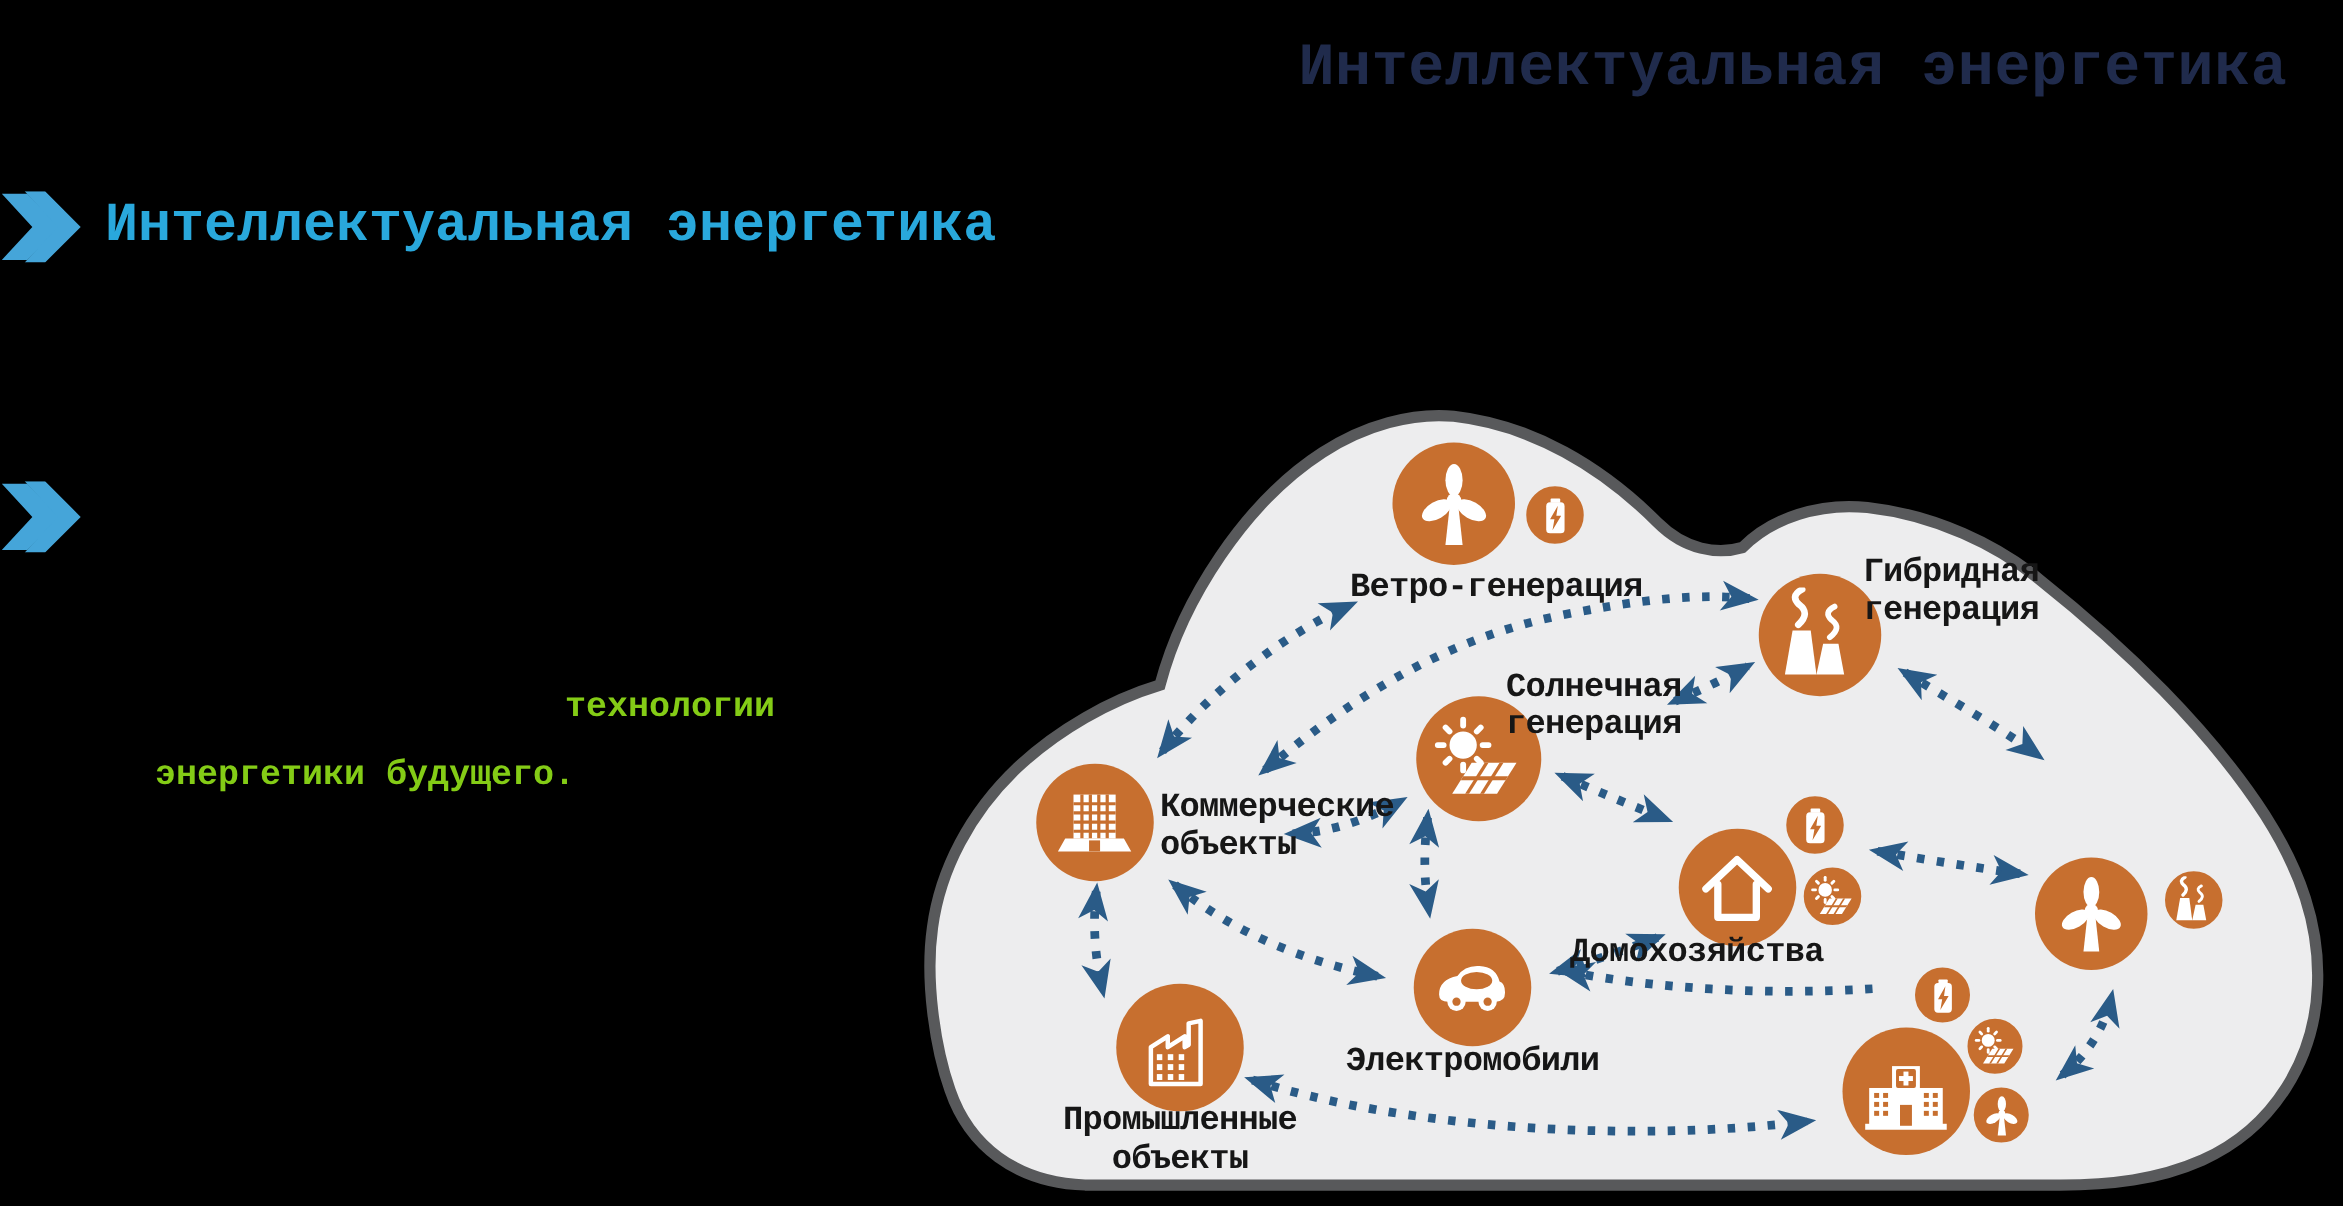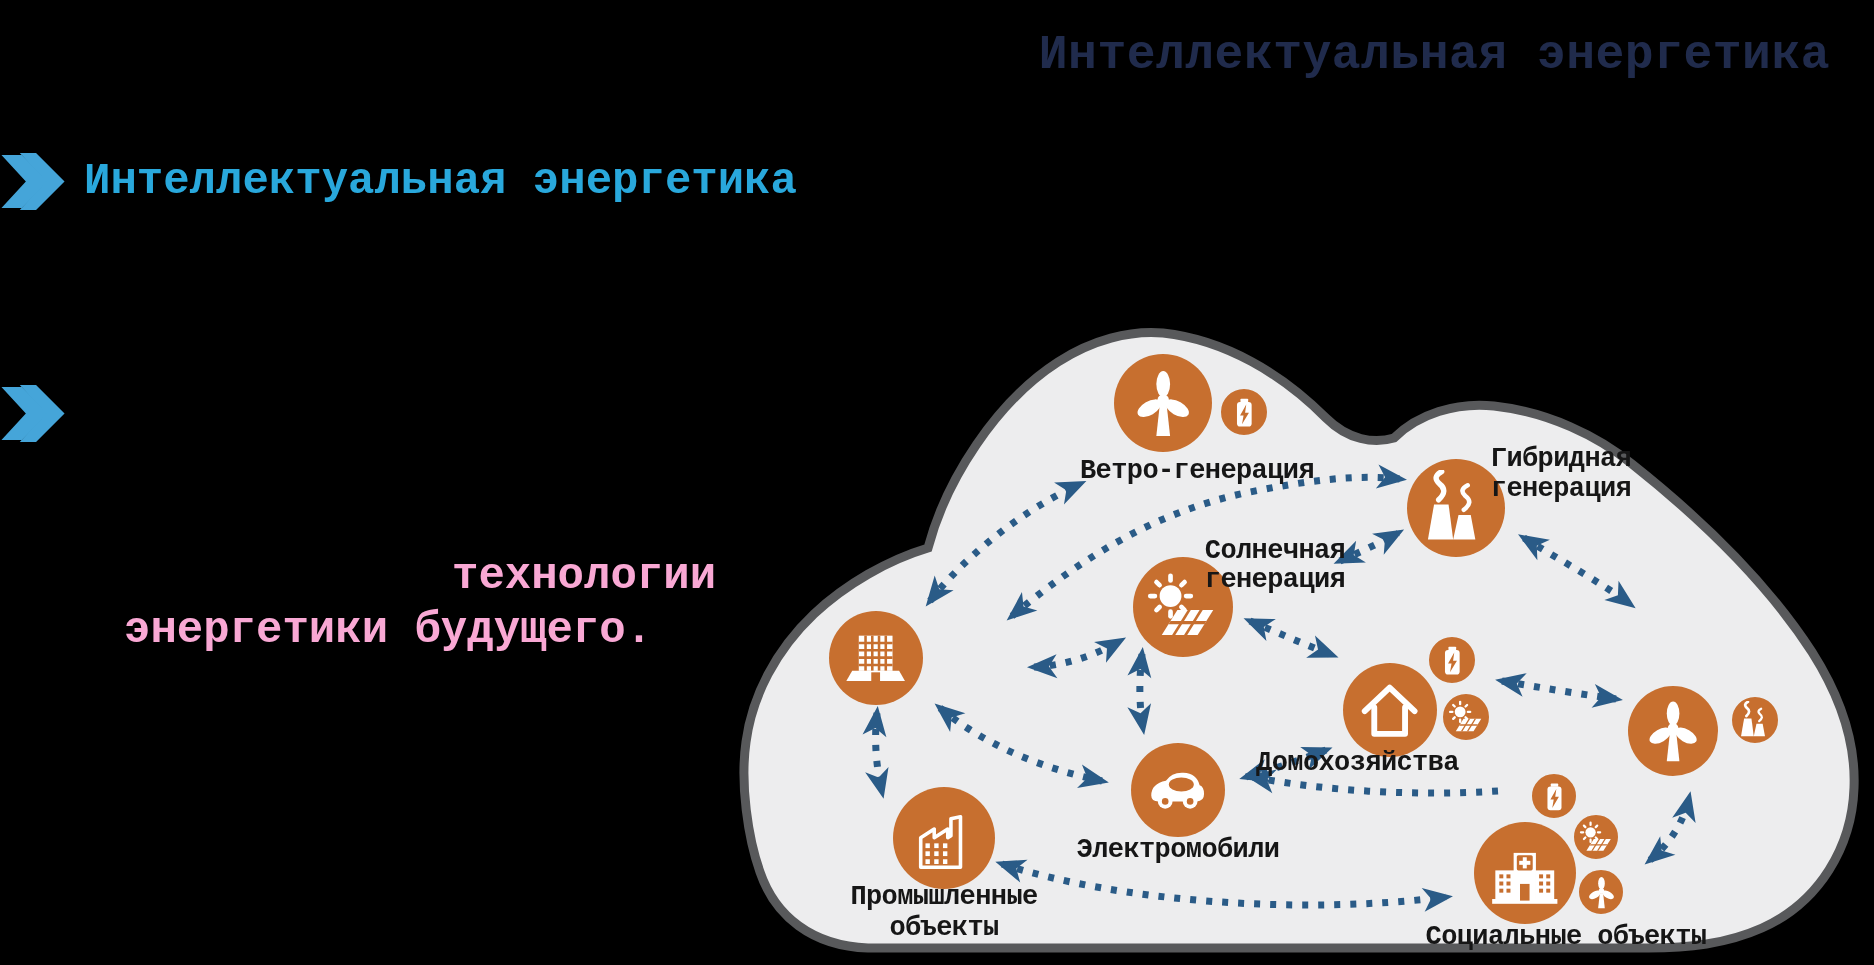--- a/index.html
+++ b/index.html
@@ -8,21 +8,21 @@
     font-family:Liberation Mono, monospace;
   }
   .abs{position:absolute;}
   #main-title{
     right:44px;top:28px;font-size:48px;font-weight:bold;color:#202B4C;
     letter-spacing:0.5px;white-space:nowrap;
   }
   .cyan-head{
     left:84px;top:156px;font-size:44px;font-weight:bold;color:#29A8DC;white-space:nowrap;
   }
-  .cyan-frag{font-size:44px;font-weight:bold;color:#f9a8d4;white-space:nowrap;}
+  .cyan-frag{font-size:28px;font-weight:bold;color:#84cc16;white-space:nowrap;}
   #frag1{left:452px;top:551px;}
   #frag2{left:124px;top:605px;}
   .bullet{width:66px;height:57px;}
   #bullet1{left:0;top:153px;}
   #bullet2{left:0;top:385px;}
   svg.layer{position:absolute;left:0;top:0;}
   .circle{
     position:absolute;border-radius:50%;background:#C76F2F;
     display:flex;align-items:center;justify-content:center;z-index:3;
   }
@@ -303,18 +303,18 @@
   </div>
   <div class="badge" style="left:1575px;top:866px;width:52px;height:52px">
     <svg viewBox="0 0 100 100">
         <use href="#i-wind"></use>
       </svg>
   </div>
 
   <div class="nlabel" style="left:1078px;top:456px;width:238px">Ветро-генерация</div>
   <div class="nlabel" style="left:1486px;top:444px;width:150px">Гибридная генерация</div>
   <div class="nlabel" style="left:1190px;top:537px;width:170px;line-height:29px">Солнечная генерация</div>
+  <div class="nlabel left" style="left:928px;top:632px;width:190px">Коммерческие объекты</div>
   <div class="nlabel" style="left:1230px;top:748px;width:255px">Домохозяйства</div>
   <div class="nlabel" style="left:822px;top:882px;width:244px;line-height:31px">Промышленные объекты</div>
   <div class="nlabel" style="left:1058px;top:835px;width:240px">Электромобили</div>
-  <div class="nlabel" style="left:1420px;top:922px;width:292px">Социальные объекты</div>
 
 </div>
 
 </body></html>

